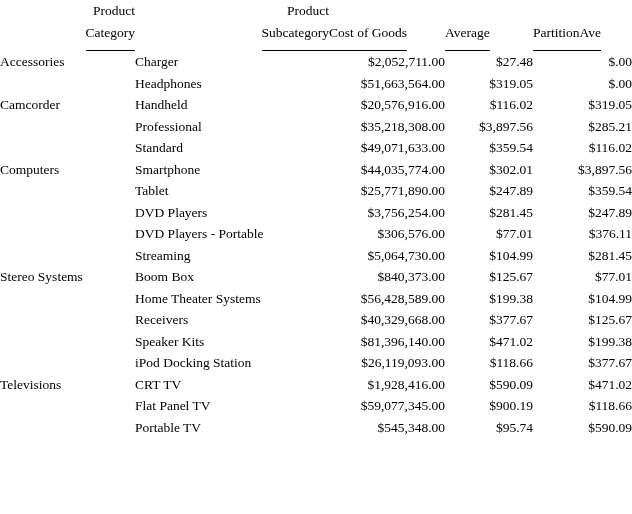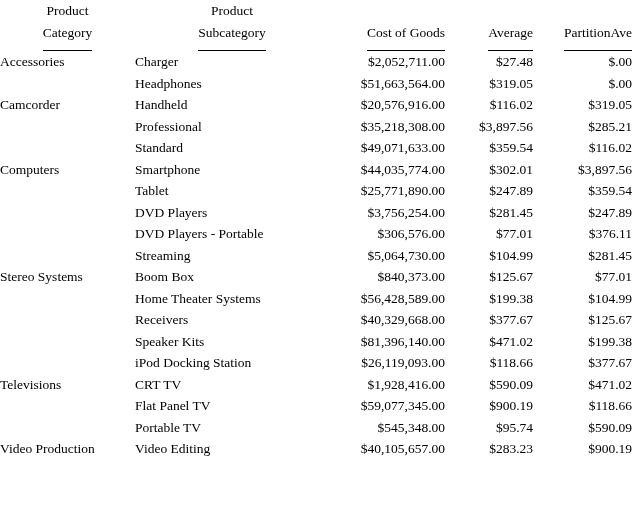--- a/index.html
+++ b/index.html
@@ -41,22 +41,22 @@
     vertical-align: top;
   }
   .hdr-text {
     display: block;
   }
   .hdr-underline {
     display: inline-block;
     border-bottom: 1px solid #000;
     padding-bottom: 7px;
   }
-  .hdr-left { text-align: center; padding-left: 4px; }
-  .hdr-right { text-align: right; padding-right: 4px; }
+  .hdr-left { text-align: right; padding-left: 4px; }
+  .hdr-right { padding-right: 4px; }
 
   
   .cell-cat { text-align: left; padding-left: 4px; }
   .cell-sub { text-align: left; padding-left: 4px; margin-left: 8px; }
   .cell-num { text-align: right; padding-right: 4px; }
 </style>
 </head>
 <body>
 
 <table class="report">
@@ -211,21 +211,14 @@
         <td class="cell-num">$900.19</td>
         <td class="cell-num">$118.66</td>
       </tr>
       <tr>
         <td class="cell-cat">&nbsp;</td>
         <td class="cell-sub">Portable TV</td>
         <td class="cell-num">$545,348.00</td>
         <td class="cell-num">$95.74</td>
         <td class="cell-num">$590.09</td>
       </tr>
-      <tr>
-        <td class="cell-cat">Video Production</td>
-        <td class="cell-sub">Video Editing</td>
-        <td class="cell-num">$40,105,657.00</td>
-        <td class="cell-num">$283.23</td>
-        <td class="cell-num">$900.19</td>
-      </tr>
     </tbody>
 </table>
 
 </body></html>

